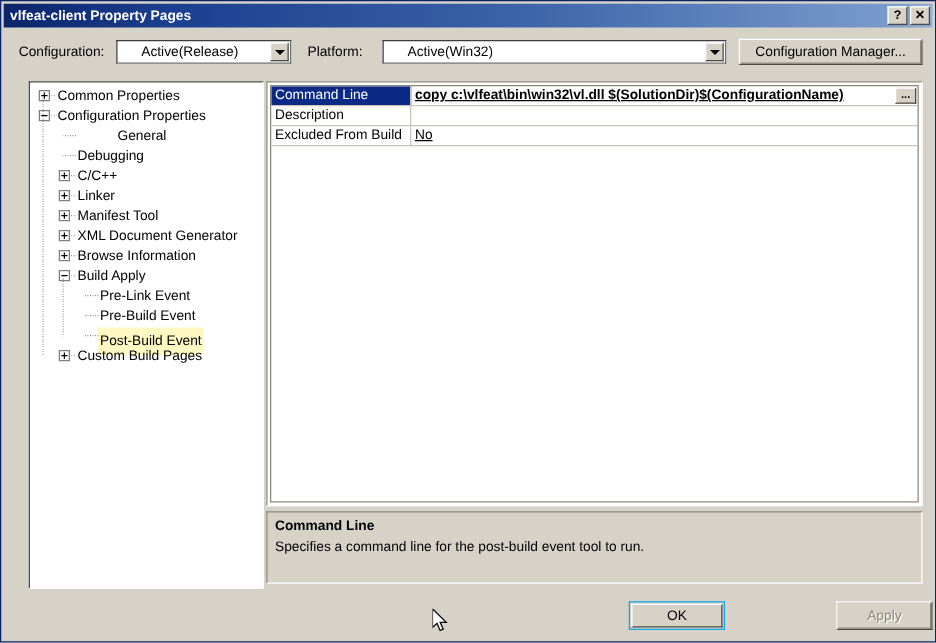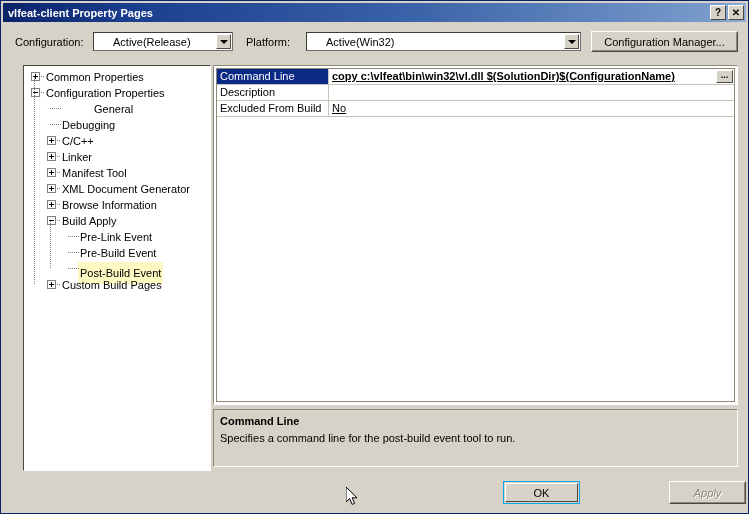--- a/index.html
+++ b/index.html
@@ -133,21 +133,21 @@
   }
   .btn .inner {
     position: absolute;
     left: 0; top: 0; right: 0; bottom: 0;
     border: 1px solid #d6d2c8;
     border-right-color: #8b8878;
     border-bottom-color: #8b8878;
     box-sizing: border-box;
     pointer-events: none;
   }
-  .btn.disabled { color: #8b8878; text-shadow: 1px 1px 0 #ffffff; font-style: italic; }
+  .btn.disabled { color: #8b8878; text-shadow: 1px 1px 0 #ffffff; }
   .btn.default {
     border: 1px solid #0ea5e9;
   }
   .btn.default .inner2 {
     position: absolute;
     left: 1px; top: 1px; right: 1px; bottom: 1px;
     border-top: 1px solid #ffffff;
     border-left: 1px solid #ffffff;
     border-right: 1px solid #4a4a42;
     border-bottom: 1px solid #4a4a42;

